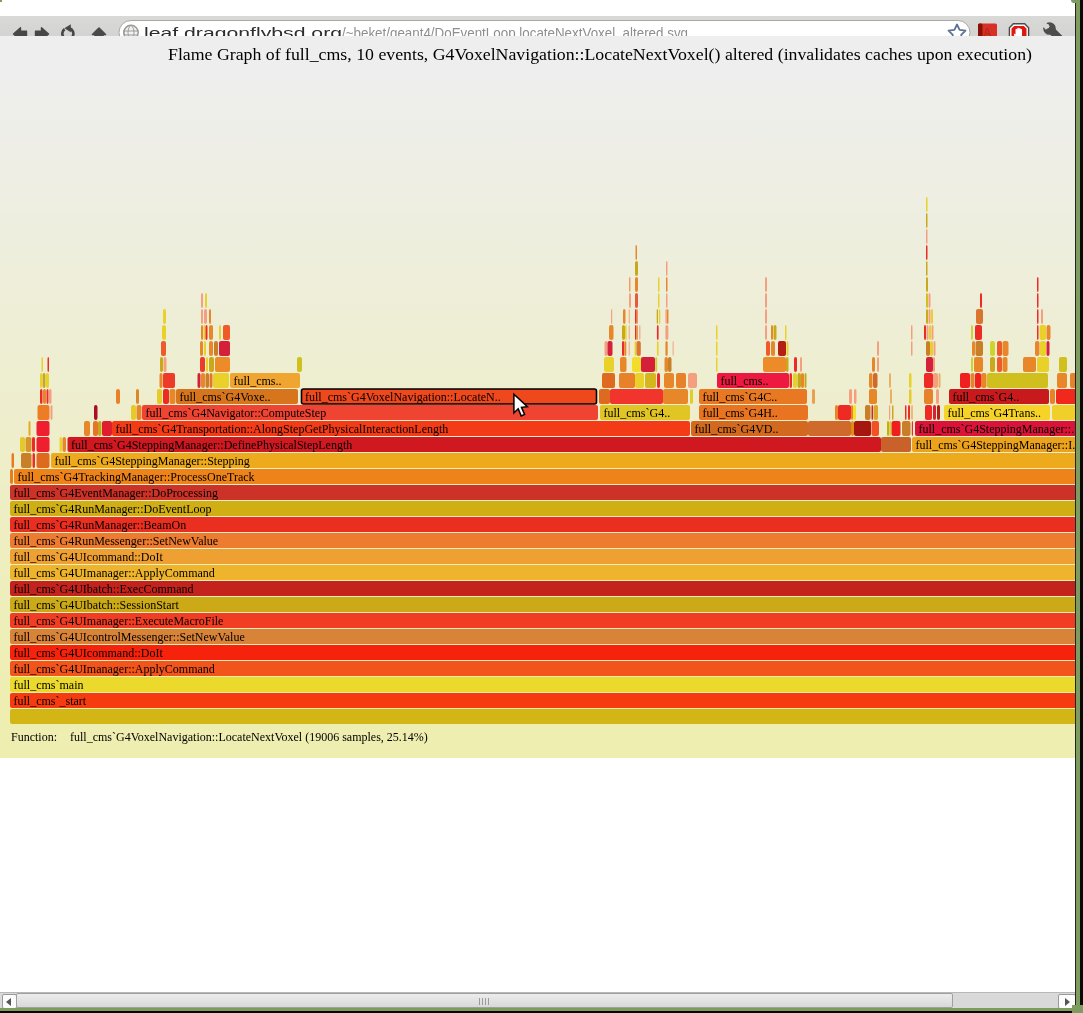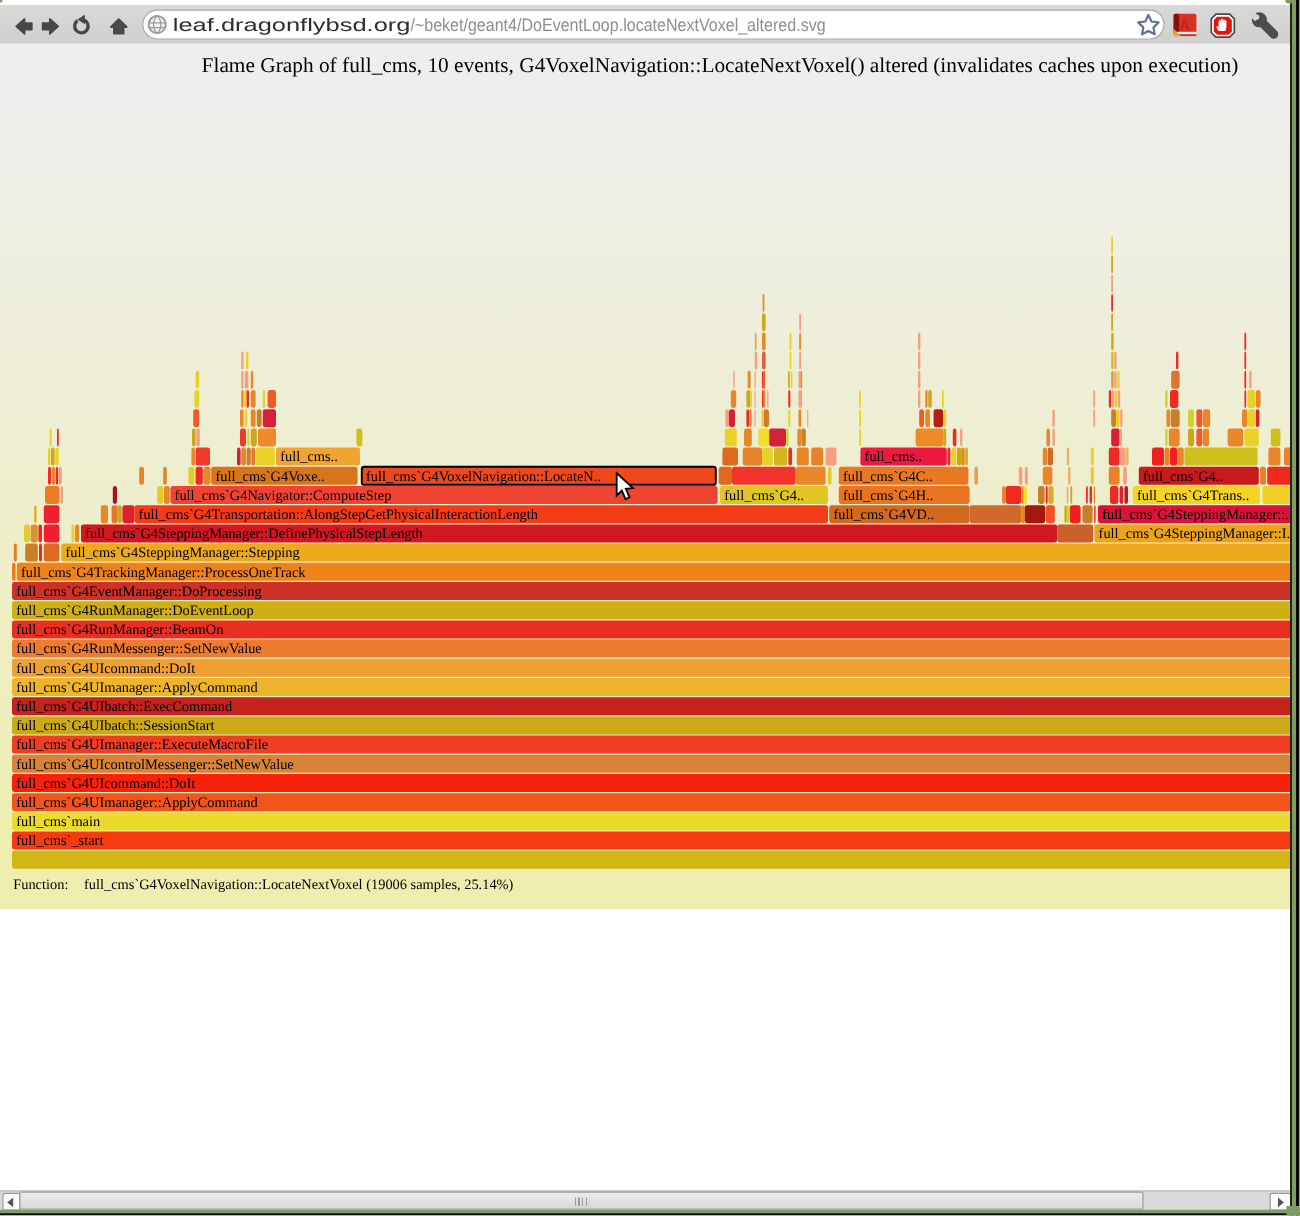--- a/index.html
+++ b/index.html
@@ -1,15 +1,15 @@
 <!DOCTYPE html>
 <html><head><meta charset="utf-8"><style>
 html,body{margin:0;padding:0;width:1083px;height:1013px;overflow:hidden;background:#ffffff;
  font-family:"Liberation Sans",sans-serif;position:relative}
-#toolbar{position:absolute;left:0;top:4px;width:1075px;height:23px}
+#toolbar{position:absolute;left:0;top:16px;width:1075px;height:23px}
 #hscroll{position:absolute;left:0;top:992px;width:1075px;height:16px;background:#d9d9d9;
  border-top:1px solid #b8b8b8;box-sizing:border-box}
 .sbtn{position:absolute;top:1px;width:13px;height:13px;background:#fcfcfc;border:1px solid #9a9a9a;
  border-radius:2px}
 .tri-l{position:absolute;left:3px;top:3px;width:0;height:0;border-top:4px solid transparent;
  border-bottom:4px solid transparent;border-right:5px solid #555}
 .tri-r{position:absolute;left:6px;top:3px;width:0;height:0;border-top:4px solid transparent;
  border-bottom:4px solid transparent;border-left:5px solid #555}
 #hthumb{position:absolute;left:16px;top:0;width:937px;height:15px;
  background:linear-gradient(#ececec,#d9d9d9);border:1px solid #a0a0a0;border-radius:2px;box-sizing:border-box}

